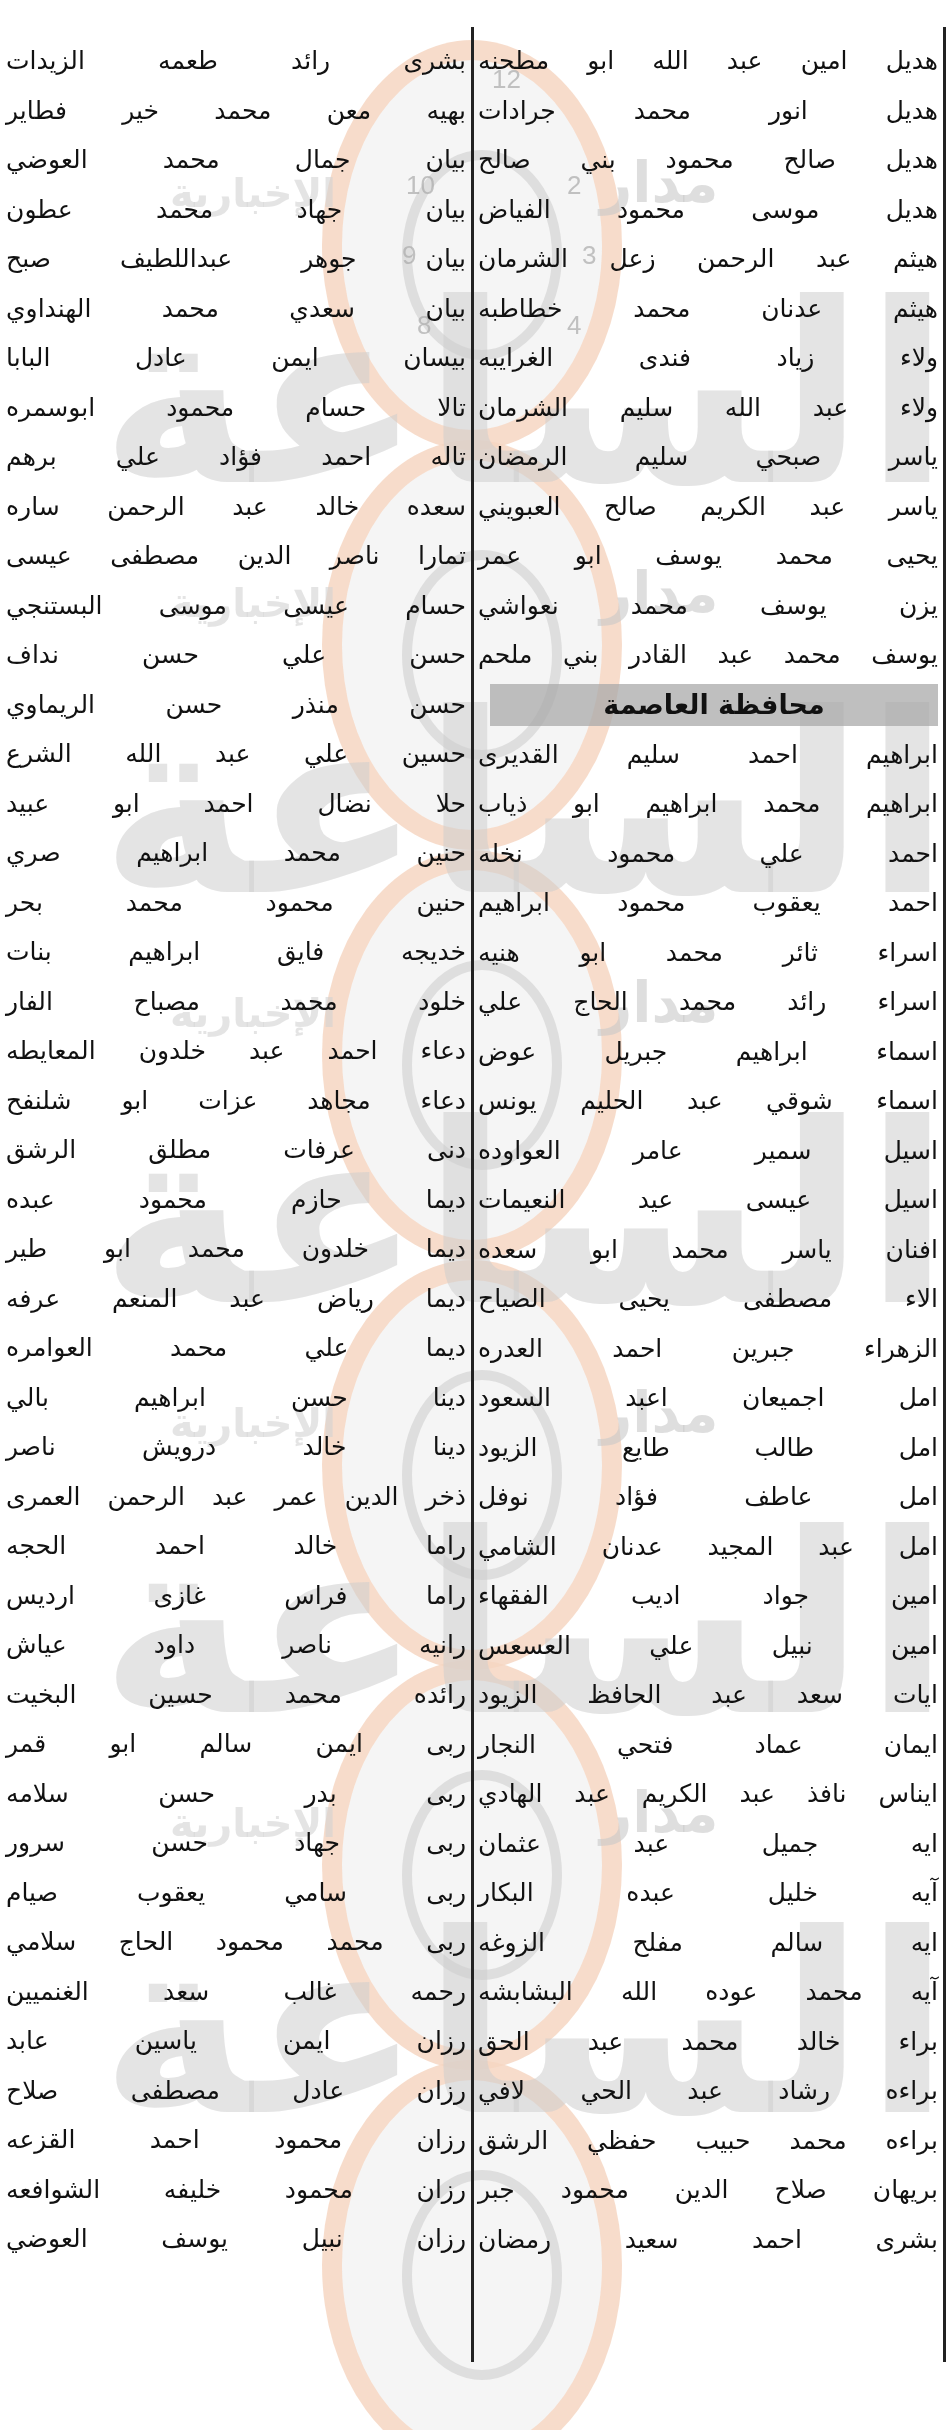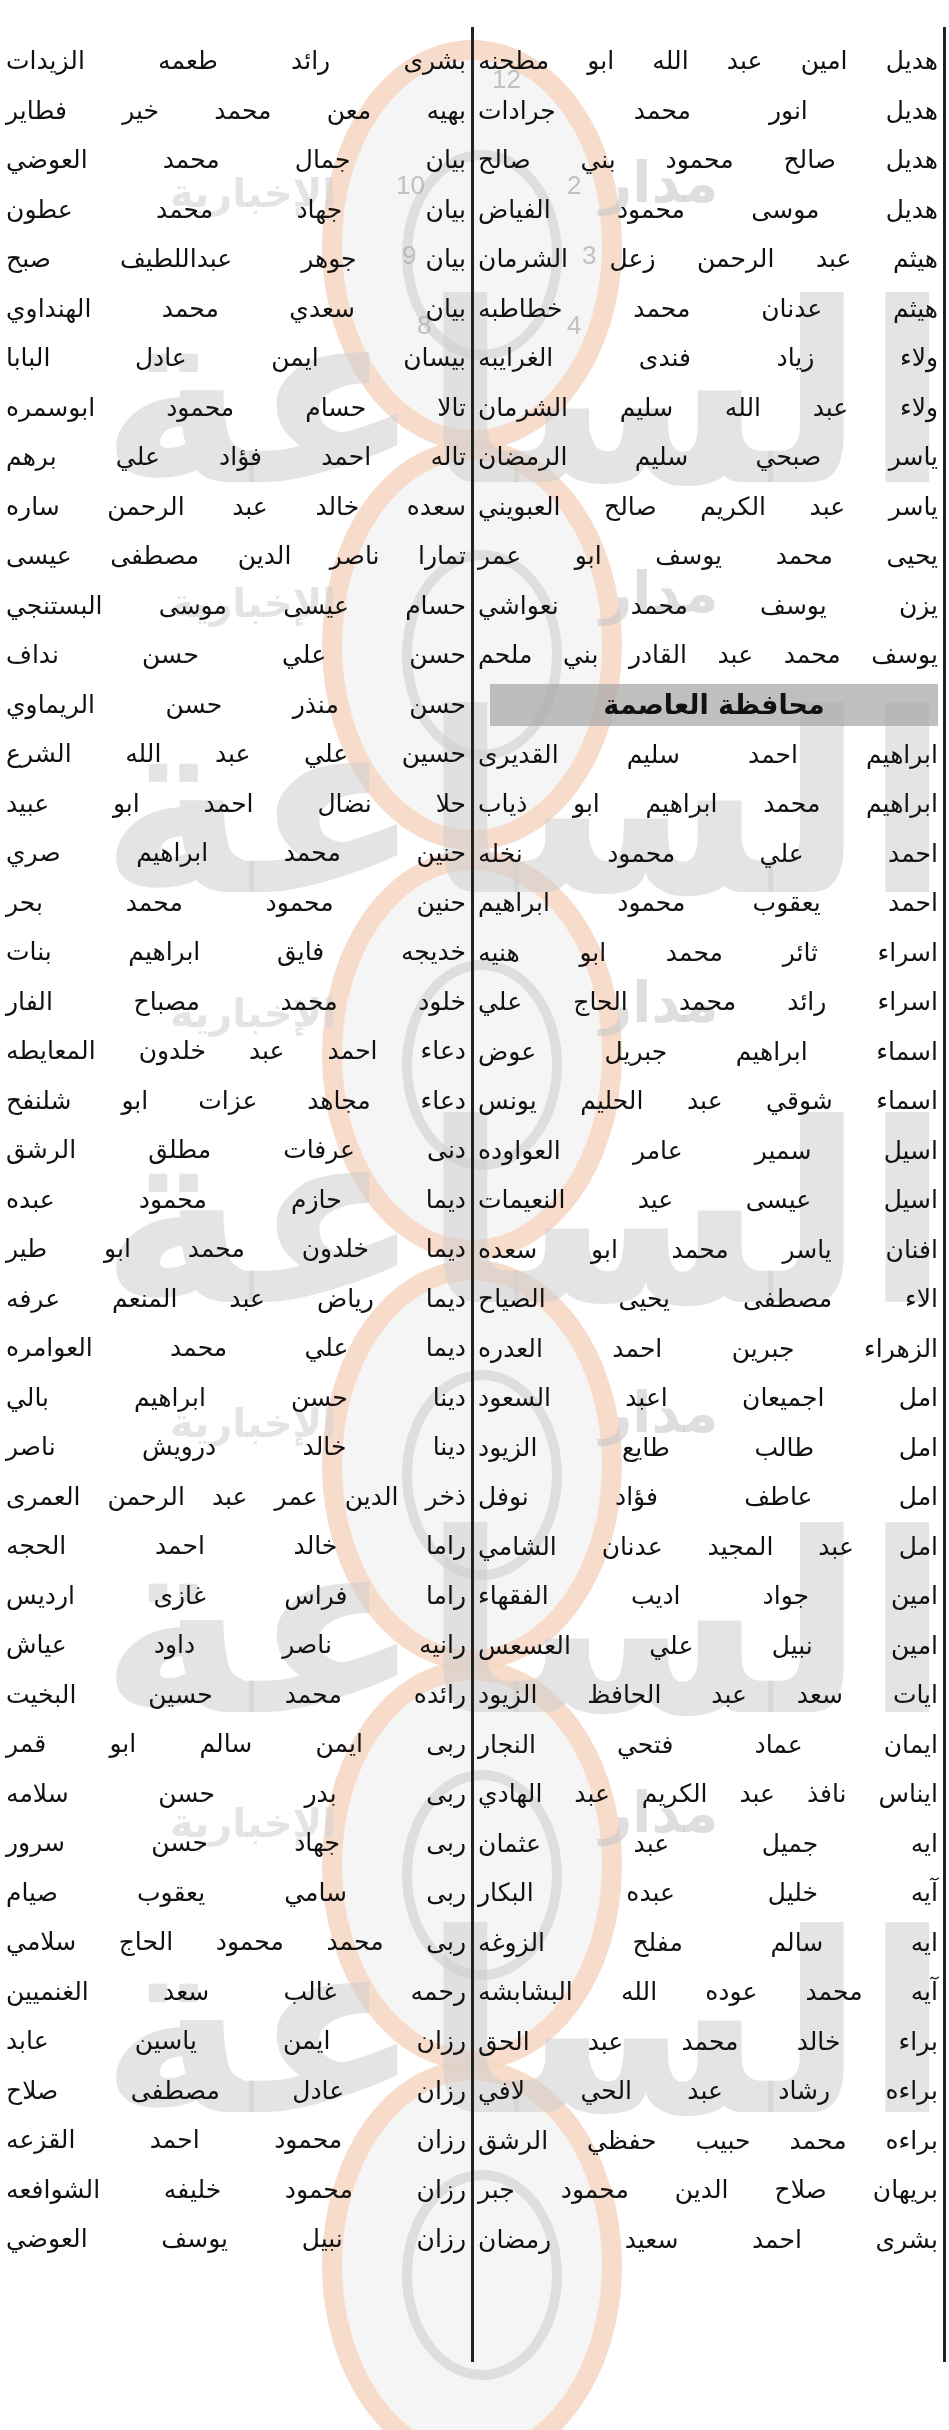--- a/index.html
+++ b/index.html
@@ -33,21 +33,21 @@
 </style>
 </head>
 <body>
 
 <div class="wm clock" style="left:322px;top:40px;">
   <div class="inner"></div>
   <span class="num" style="left:150px;top:4px;">12</span>
   <span class="num" style="left:225px;top:110px;">2</span>
   <span class="num" style="left:240px;top:180px;">3</span>
   <span class="num" style="left:225px;top:250px;">4</span>
-  <span class="num" style="left:54px;top:110px;">10</span>
+  <span class="num" style="left:64px;top:110px;">10</span>
   <span class="num" style="left:60px;top:180px;">9</span>
   <span class="num" style="left:75px;top:250px;">8</span>
 </div>
 <div class="wm clock" style="left:322px;top:440px;">
     <div class="inner"></div>
   </div>
 <div class="wm clock" style="left:322px;top:850px;">
     <div class="inner"></div>
   </div>
 <div class="wm clock" style="left:322px;top:1260px;">

